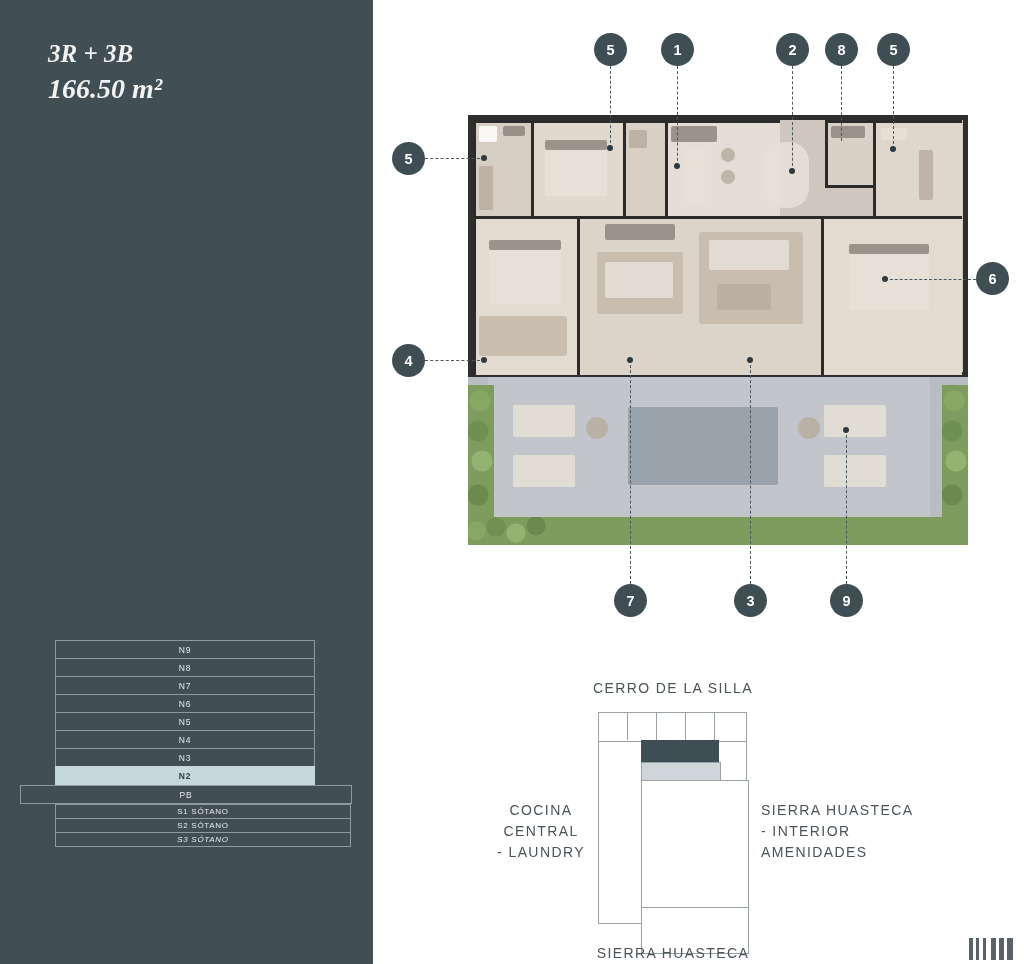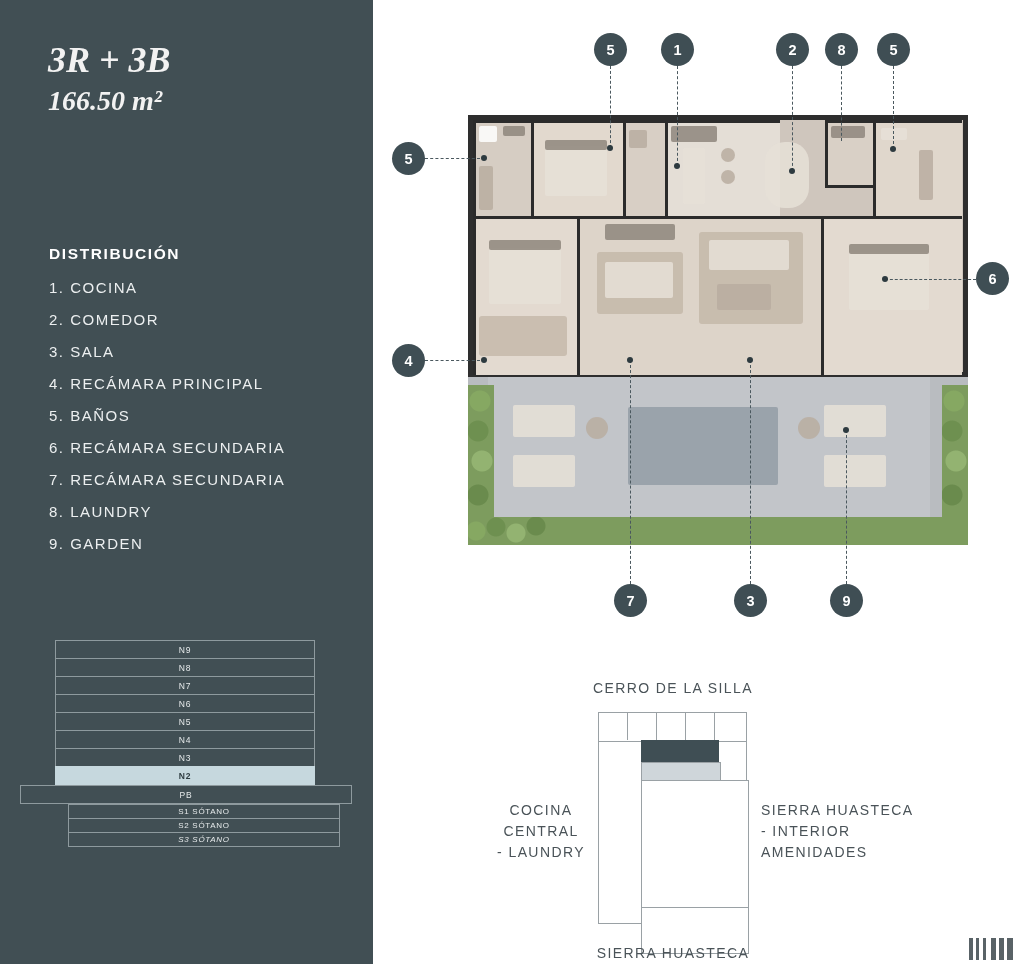--- a/index.html
+++ b/index.html
@@ -23,21 +23,21 @@
     font-weight:bold;
     font-size:40px;
     letter-spacing:.5px;
     margin:0;
     line-height:1.1;
     color:#ffffff;
   }
   #rooms-line{
     font-family:"Liberation Serif", serif;
     font-style:italic;font-weight:bold;
-    font-size:36px;margin:14px 0 0 0;line-height:1.15;color:#f2f2f2;
+    font-size:25px;margin:14px 0 0 0;line-height:1.15;color:#f2f2f2;
   }
   #area-line{
     font-family:"Liberation Serif", serif;
     font-style:italic;font-weight:bold;
     font-size:28px;margin:4px 0 0 0;line-height:1.15;color:#f2f2f2;
   }
   #distribution-block{position:absolute;left:49px;top:245px;width:320px;}
   #distribution-heading{
     font-size:15.5px;font-weight:bold;letter-spacing:1.6px;margin:0 0 16px 0;
     color:#ffffff;
@@ -54,21 +54,21 @@
     font-size:8.5px;letter-spacing:.8px;color:#e6eaeb;
     background:transparent;
   }
   .floor-row.last-of-group{border-bottom:1px solid #8e9a9e;}
   .floor-row.highlight{background:#c6d8de;color:#2f3d42;font-weight:bold;border-color:#c6d8de;}
   #pb-row{
     margin-left:-35px;width:330px;height:17px;border:1px solid #8e9a9e;
     display:flex;align-items:center;justify-content:center;
     font-size:8.5px;letter-spacing:.8px;color:#e6eaeb;
   }
-  #basement-rows{margin-left:13px;width:272px;}
+  #basement-rows{margin-left:0;width:296px;}
   .base-row{
     height:13px;border:1px solid #8e9a9e;border-bottom:none;
     display:flex;align-items:center;justify-content:center;
     font-size:8px;letter-spacing:.7px;color:#e6eaeb;
   }
   .base-row.last-of-group{border-bottom:1px solid #8e9a9e;font-style:italic;}
 
   
   #right-panel{position:absolute;left:373px;top:0;width:651px;height:964px;background:#ffffff;}
 
@@ -155,32 +155,20 @@
 </head>
 <body>
 
 <div id="left-panel">
 
   <div id="title-block">
     <p id="rooms-line">3R + 3B</p>
     <p id="area-line">166.50 m²</p>
   </div>
 
-  <div id="distribution-block">
-    <div id="distribution-heading">DISTRIBUCIÓN</div>
-    <p class="dist-item">1. COCINA</p>
-    <p class="dist-item">2. COMEDOR</p>
-    <p class="dist-item">3. SALA</p>
-    <p class="dist-item">4. RECÁMARA PRINCIPAL</p>
-    <p class="dist-item">5. BAÑOS</p>
-    <p class="dist-item">6. RECÁMARA SECUNDARIA</p>
-    <p class="dist-item">7. RECÁMARA SECUNDARIA</p>
-    <p class="dist-item">8. LAUNDRY</p>
-    <p class="dist-item">9. GARDEN</p>
-  </div>
 
   <div id="floor-stack">
     <div class="floor-row">N9</div>
     <div class="floor-row">N8</div>
     <div class="floor-row">N7</div>
     <div class="floor-row">N6</div>
     <div class="floor-row">N5</div>
     <div class="floor-row">N4</div>
     <div class="floor-row">N3</div>
     <div class="floor-row highlight last-of-group">N2</div>

